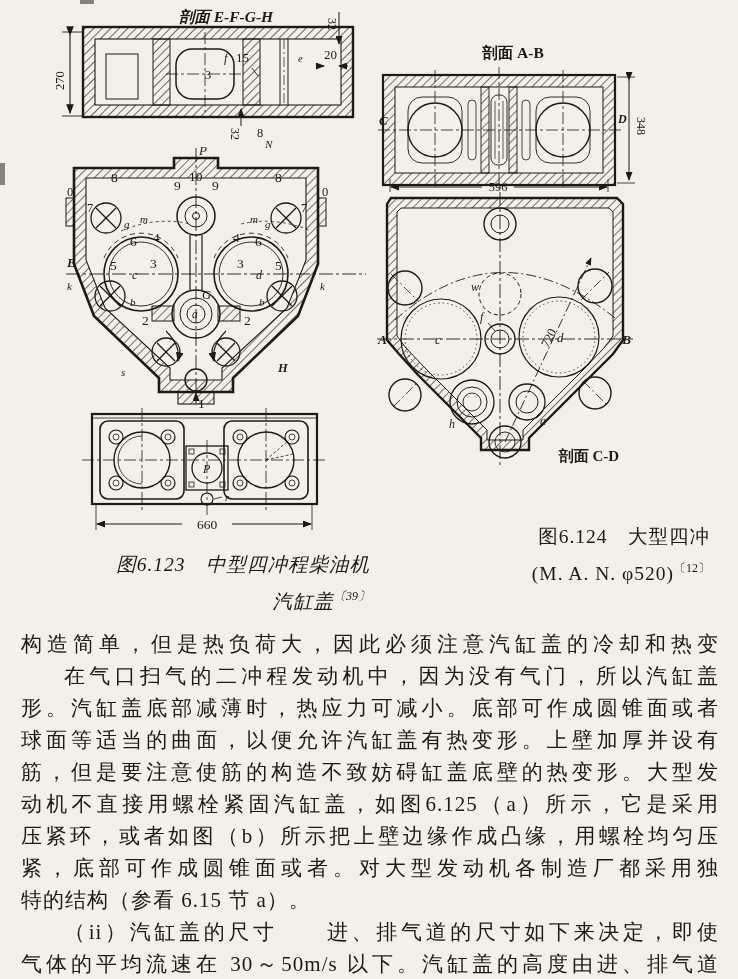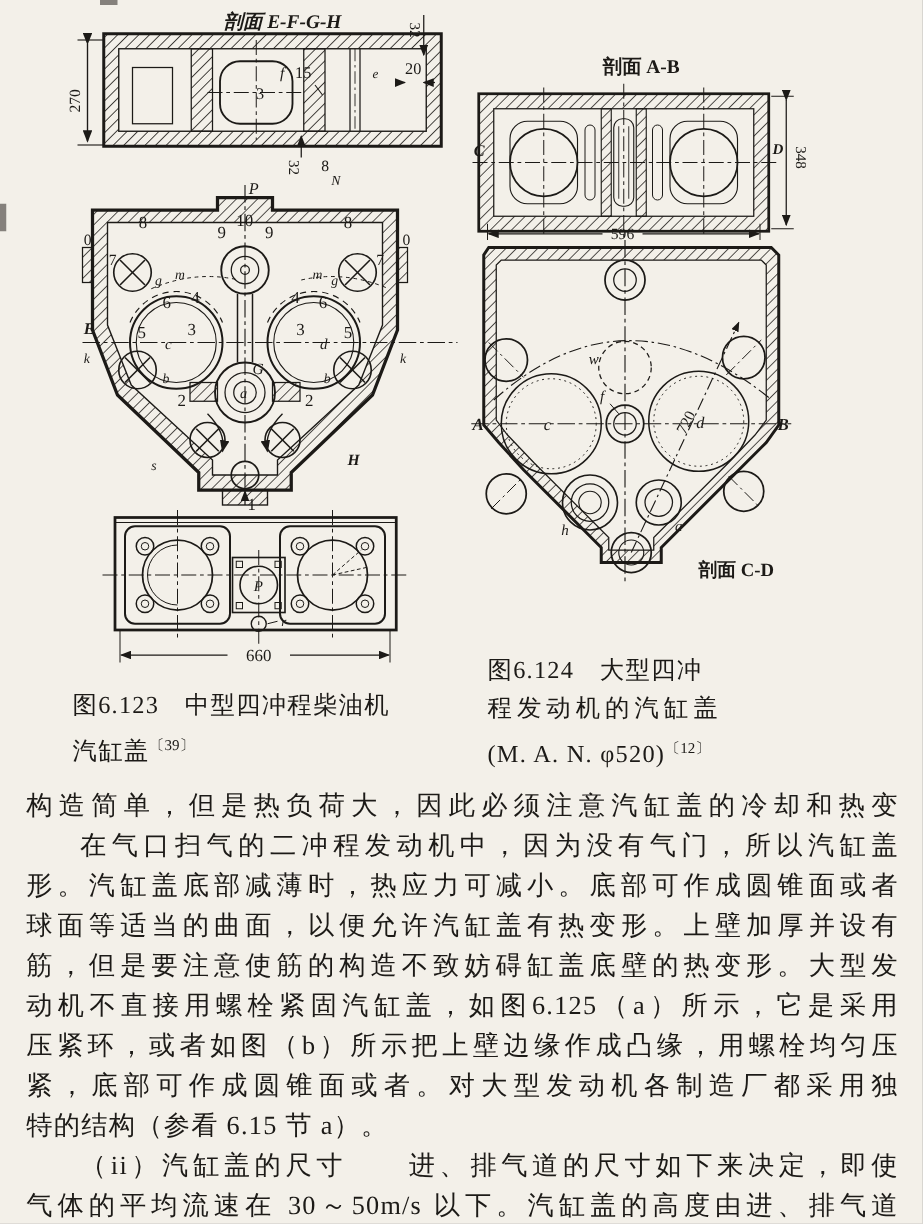--- a/index.html
+++ b/index.html
@@ -4,21 +4,21 @@
 <style>
   html,body{margin:0;padding:0;}
   body{background:#888;}
   #page{
     position:relative;width:738px;height:979px;margin:0 auto;
     background:#f3f0e9;color:#1c1a17;overflow:hidden;
     font-family:"Liberation Serif","DejaVu Serif",serif;
   }
   svg{position:absolute;overflow:visible;}
   svg text{fill:#1c1a17;font-family:"Liberation Serif","DejaVu Serif",serif;}
-  .cap{position:absolute;text-align:left;font-size:19.5px;line-height:30.5px;letter-spacing:1px;}
+  .cap{position:absolute;text-align:right;font-size:19.5px;line-height:30.5px;letter-spacing:1px;}
   .cap .sup{font-size:12px;vertical-align:super;letter-spacing:0;}
   #bodytext{position:absolute;left:21px;right:19px;top:628px;font-size:21px;}
   .bline{
     line-height:32px;height:32px;letter-spacing:1px;
     text-align:justify;text-align-last:justify;white-space:nowrap;
   }
   .bline.indent{text-indent:43px;}
   .bline.short{text-align-last:left;}
   .artifact{position:absolute;background:#2a2722;opacity:.55;}
 </style>
@@ -240,21 +240,21 @@
       <line x1="32" y1="104" x2="32" y2="130" stroke-width="0.8"></line>
       <line x1="248" y1="104" x2="248" y2="130" stroke-width="0.8"></line>
       <line x1="118" y1="124" x2="33" y2="124" stroke-width="1" marker-end="url(#ar3)"></line>
       <line x1="168" y1="124" x2="247" y2="124" stroke-width="1" marker-end="url(#ar3)"></line>
     </g>
     <text x="139" y="73" font-size="12" font-style="italic">P</text>
     <text x="161" y="101" font-size="10.5" font-style="italic">r</text>
     <text x="143" y="129" font-size="13.5" text-anchor="middle">660</text>
   </svg>
 
-  <div class="cap" style="left:58px;top:550px;width:312px;">
+  <div class="cap" style="left:58px;top:550px;width:312px;font-style:italic;">
     <div>图6.123　中型四冲程柴油机</div>
     <div><span>汽缸盖</span><span class="sup">〔39〕</span></div>
   </div>
 
   <svg style="left:378px;top:45px" width="265" height="150" viewBox="0 0 265 150">
     <defs>
       <pattern id="h4" width="6" height="6" patternUnits="userSpaceOnUse" patternTransform="rotate(45)">
         <line x1="0" y1="0" x2="0" y2="6" stroke="#1c1a17" stroke-width="1.2"></line>
       </pattern>
       <marker id="ar4" markerWidth="9" markerHeight="7" refX="8" refY="3.5" orient="auto">
@@ -356,21 +356,20 @@
     <text x="180" y="150" font-size="13" font-style="italic">d</text>
     <text x="1" y="152" font-size="13.5" font-weight="bold" font-style="italic">A</text>
     <text x="245" y="152" font-size="13.5" font-weight="bold" font-style="italic">B</text>
     <text x="72" y="236" font-size="12" font-style="italic">h</text>
     <text x="163" y="233" font-size="12" font-style="italic">a</text>
     <text x="212" y="269" text-anchor="middle" font-size="15" font-weight="bold">剖面 C-D</text>
   </svg>
 
   <div class="cap" style="left:390px;top:522px;width:320px;">
     <div>图6.124　大型四冲</div>
-    <div style="letter-spacing:4px;">程发动机的汽缸盖</div>
     <div><span>(M. A. N. φ520)</span><span class="sup">〔12〕</span></div>
   </div>
 
   <div id="bodytext">
     <div class="bline">构造简单，但是热负荷大，因此必须注意汽缸盖的冷却和热变</div>
     <div class="bline indent">在气口扫气的二冲程发动机中，因为没有气门，所以汽缸盖</div>
     <div class="bline">形。汽缸盖底部减薄时，热应力可减小。底部可作成圆锥面或者</div>
     <div class="bline">球面等适当的曲面，以便允许汽缸盖有热变形。上壁加厚并设有</div>
     <div class="bline">筋，但是要注意使筋的构造不致妨碍缸盖底壁的热变形。大型发</div>
     <div class="bline">动机不直接用螺栓紧固汽缸盖，如图6.125（a）所示，它是采用</div>

